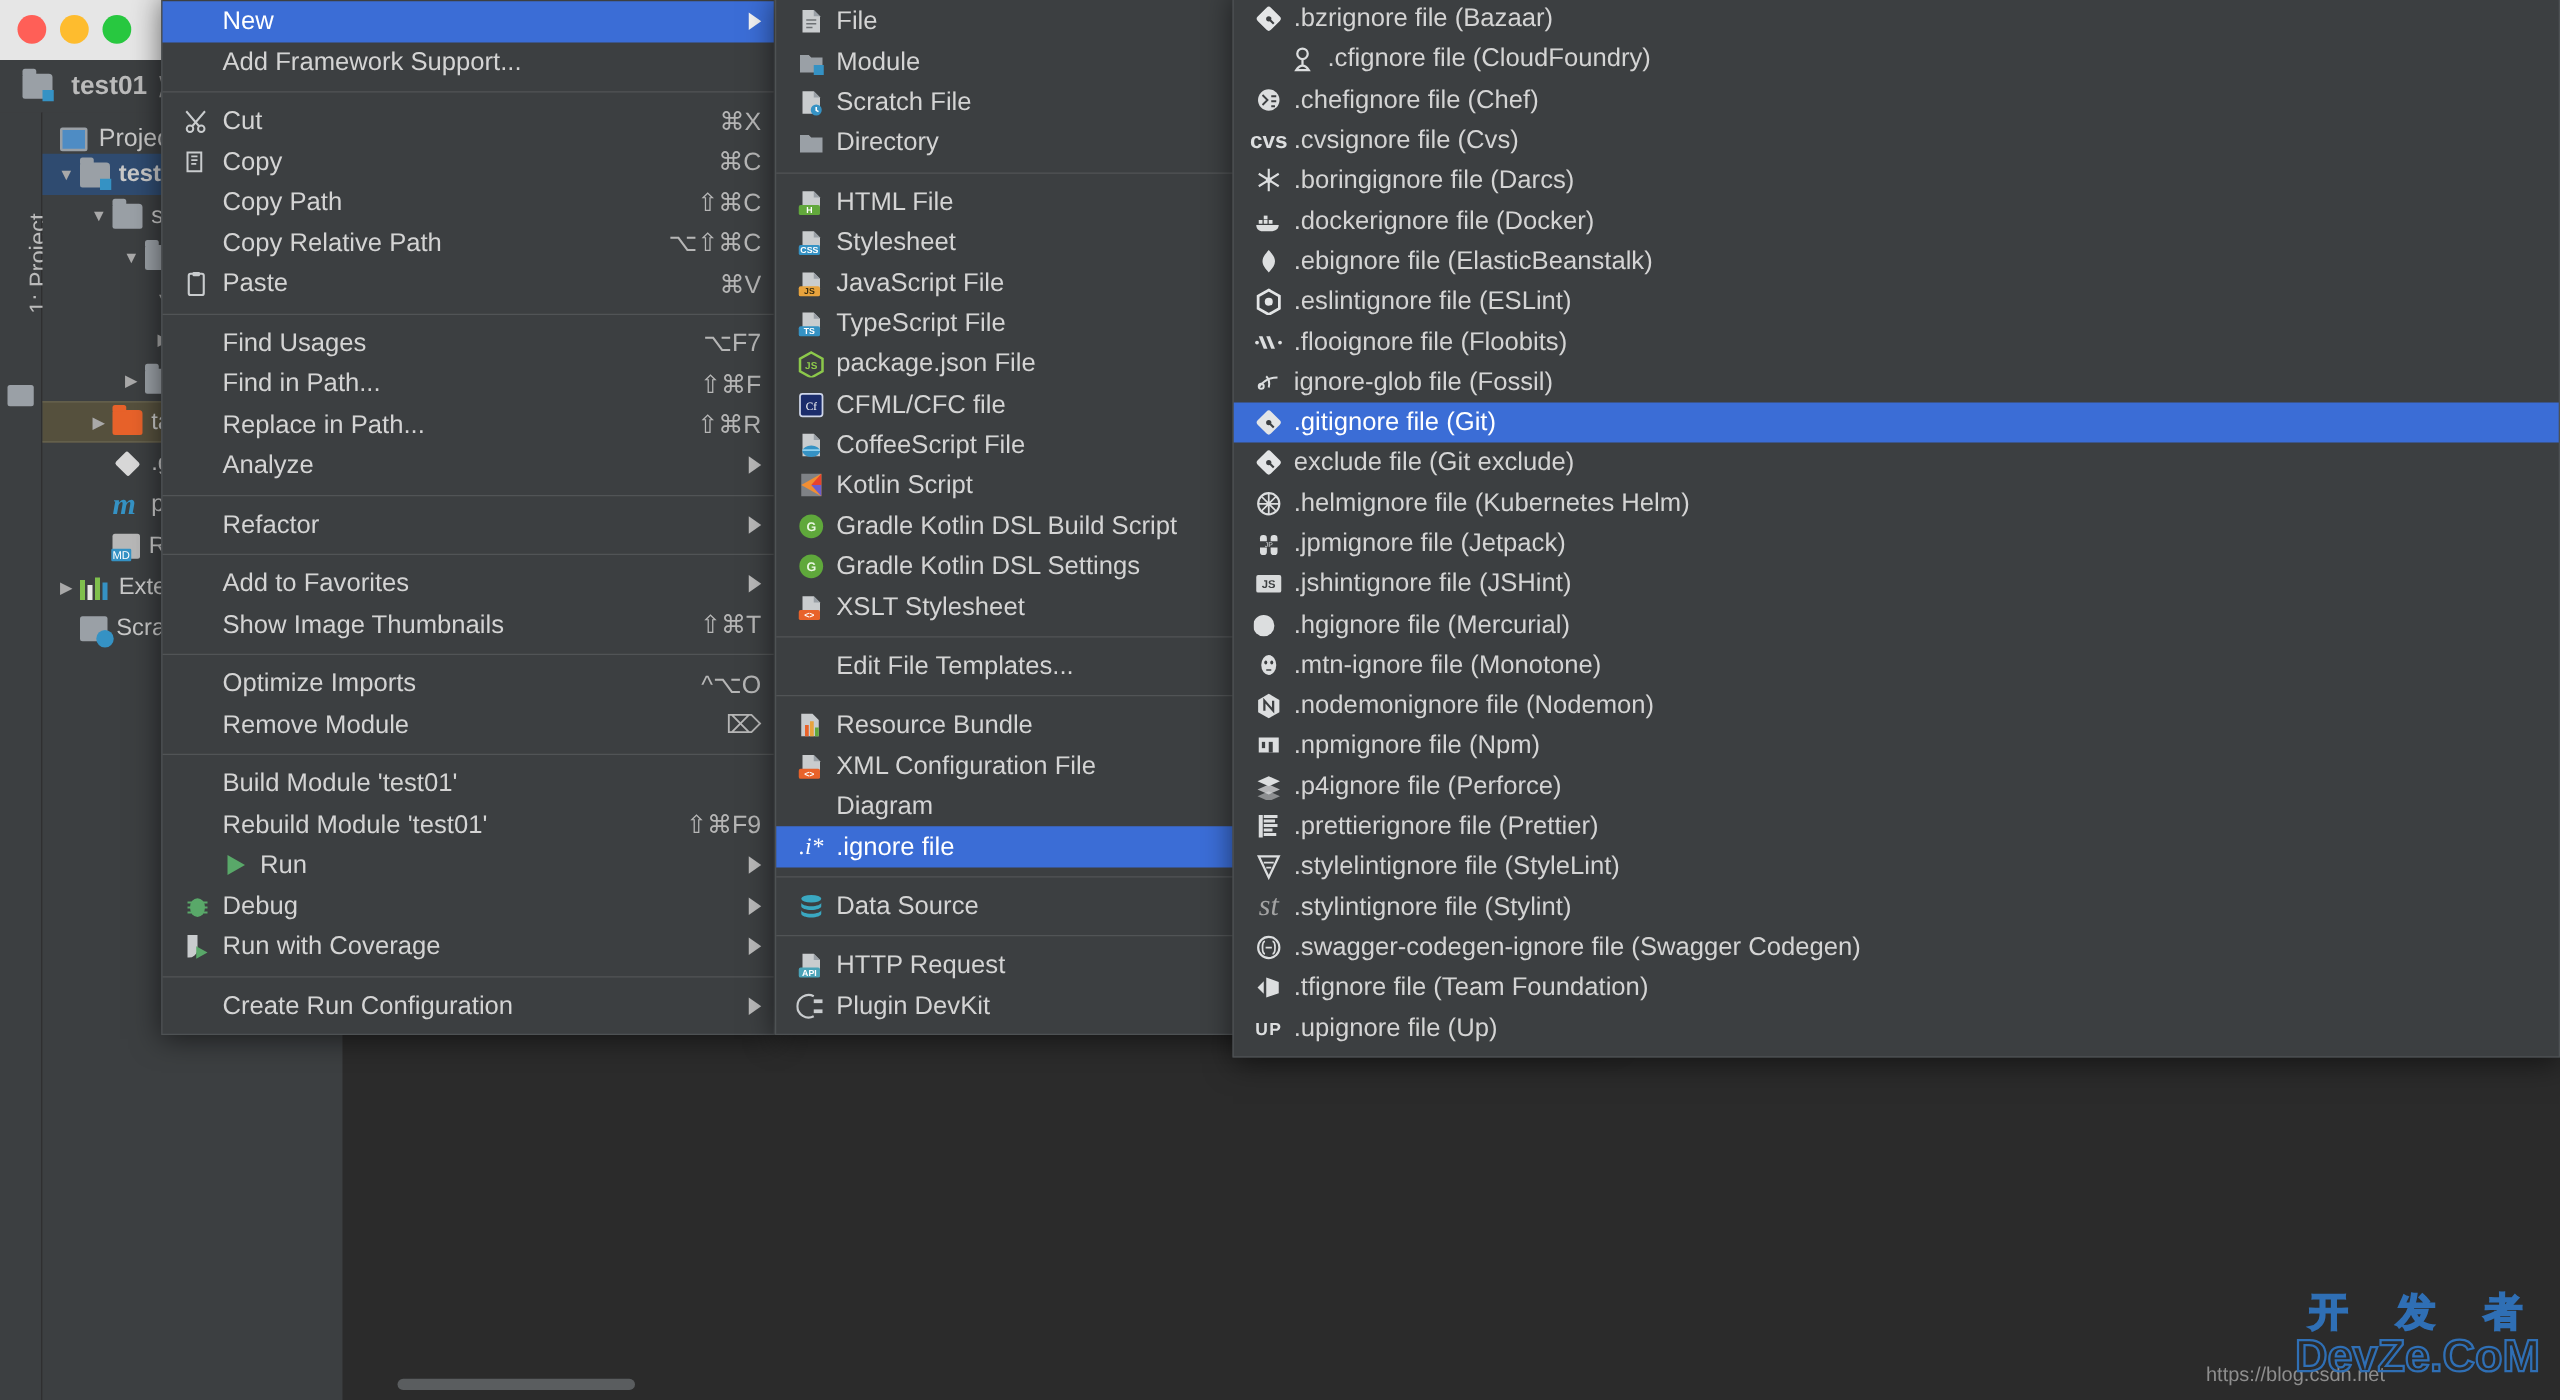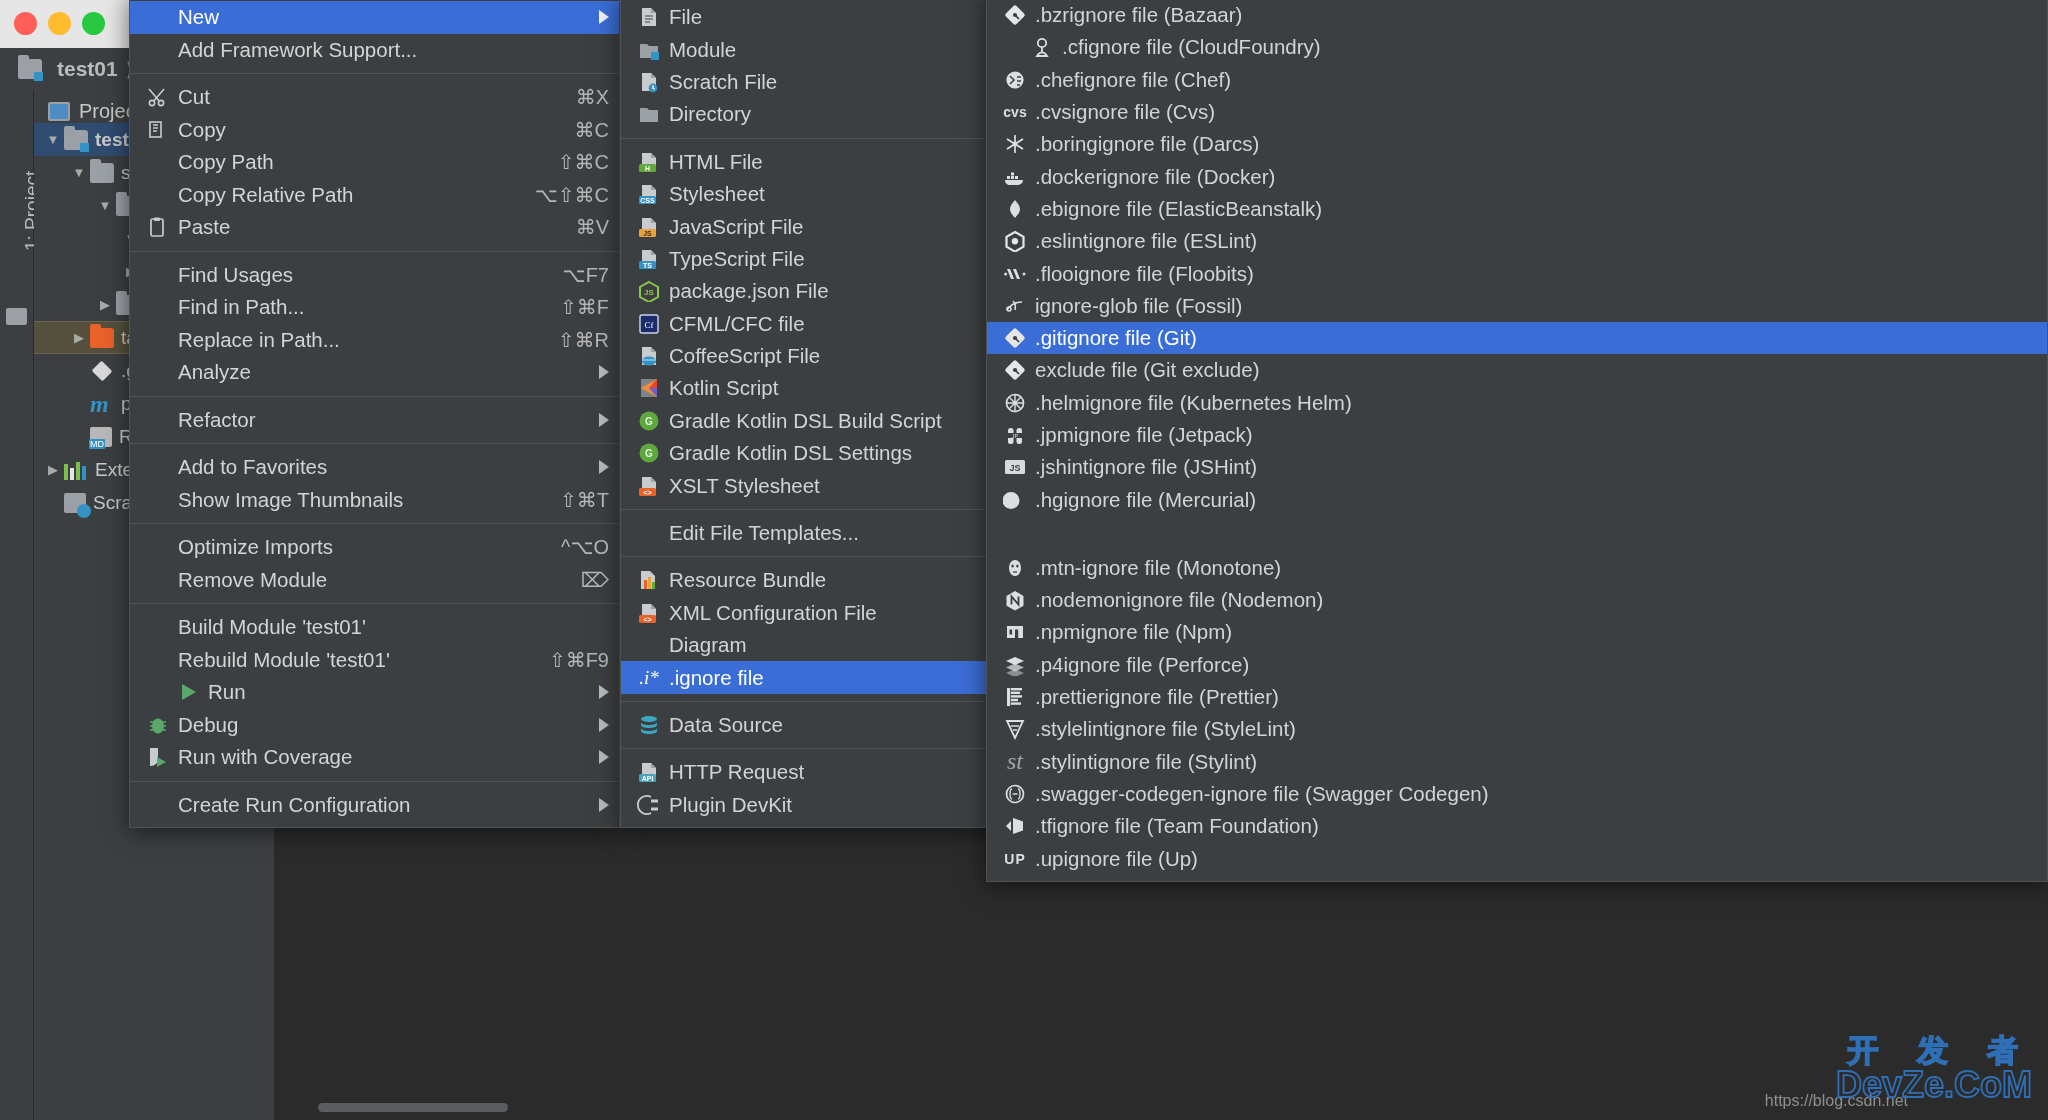--- a/index.html
+++ b/index.html
@@ -650,21 +650,21 @@
         <span class="mi-icon">
           <svg width="24" height="22" viewBox="0 0 24 22">
             <circle cx="12" cy="11" r="8.6" fill="#dcdedf"></circle>
             <path d="M7 7l4 4-4 4M14 8h4M14 12h4M14 16h3" stroke="#3c3f41" stroke-width="1.5" fill="none"></path>
           </svg>
         </span>
         <span class="mi-label">.chefignore file (Chef)</span>
       </div>
       <div class="mi" style="height: 32.3px;">
         <span class="mi-icon">
-          <span style="font-family:'Liberation Sans',sans-serif;font-size:14px;color:#dcdedf;font-weight:bold;">cvs</span>
+          <span style="font-family:'Liberation Sans',sans-serif;font-size:18px;color:#dcdedf;font-weight:bold;">cvs</span>
         </span>
         <span class="mi-label">.cvsignore file (Cvs)</span>
       </div>
       <div class="mi" style="height: 32.3px;">
         <span class="mi-icon">
           <svg width="24" height="22" viewBox="0 0 24 22">
             <g stroke="#dcdedf" stroke-width="1.7">
               <path d="M12 2v18M4 6l16 10M20 6L4 16"></path>
             </g>
             <circle cx="12" cy="11" r="2.3" fill="#dcdedf"></circle>
@@ -788,21 +788,21 @@
       <div class="mi" style="height: 32.3px;">
         <span class="mi-icon">
           <svg width="24" height="22" viewBox="0 0 24 22">
             <path d="M8 3a8.5 8.5 0 110 17 6 6 0 010-17z" fill="#dcdedf"></path>
             <circle cx="4.5" cy="8" r="1.9" fill="#dcdedf"></circle>
             <circle cx="4.5" cy="15" r="1.9" fill="#dcdedf"></circle>
           </svg>
         </span>
         <span class="mi-label">.hgignore file (Mercurial)</span>
       </div>
-      <div class="mi" style="height: 32.3px; margin-top: 36px;">
+      <div class="mi" style="height: 32.3px;">
         <span class="mi-icon">
           <svg width="24" height="22" viewBox="0 0 24 22">
             <ellipse cx="12" cy="11" rx="6" ry="8" fill="#dcdedf"></ellipse>
             <ellipse cx="9.6" cy="9" rx="1.2" ry="1.6" fill="#3c3f41"></ellipse>
             <ellipse cx="14.4" cy="9" rx="1.2" ry="1.6" fill="#3c3f41"></ellipse>
             <path d="M10 15h4" stroke="#3c3f41" stroke-width="1.3"></path>
           </svg>
         </span>
         <span class="mi-label">.mtn-ignore file (Monotone)</span>
       </div>

